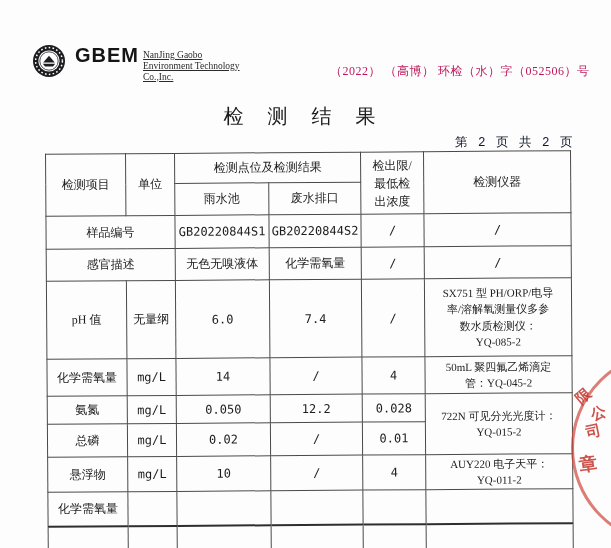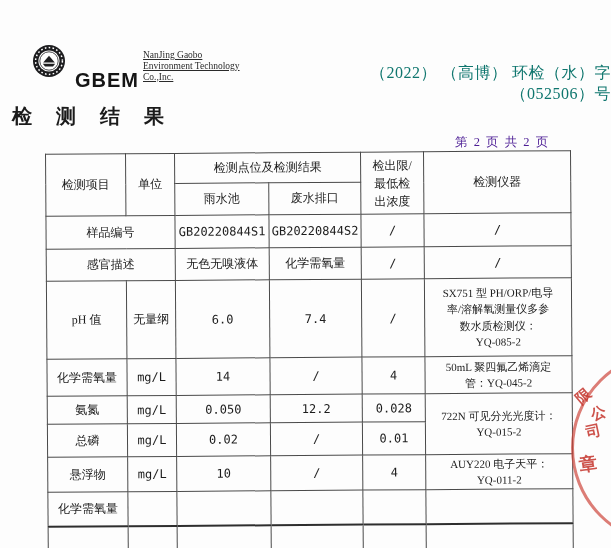--- a/index.html
+++ b/index.html
@@ -4,28 +4,28 @@
 <style>
   html,body{margin:0;padding:0;}
   body{
     width:611px;height:548px;overflow:hidden;position:relative;
     background:#fdfdfd;color:#1f1f1f;
     font-family:"Liberation Serif","DejaVu Serif",serif;
   }
   .abs{position:absolute;}
   
   .logo-badge{left:32px;top:44px;width:34px;height:34px;}
-  .logo-text{left:75px;top:69px;font-family:"Liberation Sans","DejaVu Sans",sans-serif;
+  .logo-text{left:75px;top:44px;font-family:"Liberation Sans","DejaVu Sans",sans-serif;
     font-weight:bold;font-size:20px;letter-spacing:1px;color:#151515;}
   .company-name{left:143px;top:50px;font-size:9.5px;line-height:10.8px;color:#2a2a2a;text-decoration:underline;}
-  .doc-number{left:330px;top:63px;font-size:16px;letter-spacing:.5px;color:#0f766e;text-align:right;}
+  .doc-number{left:330px;top:63px;font-size:12px;letter-spacing:.5px;color:#be185d;text-align:right;}
   
-  .page-title{left:0;top:103px;width:611px;text-align:left;font-size:20px;
-    font-weight:700;letter-spacing:24px;padding-left:12px;box-sizing:border-box;color:#1b1b1b;}
-  .page-indicator{left:455px;top:134px;font-size:12.5px;letter-spacing:1.5px;color:#4c1d95;}
+  .page-title{left:0;top:103px;width:611px;text-align:center;font-size:20px;
+    font-weight:400;letter-spacing:24px;padding-left:12px;box-sizing:border-box;color:#1b1b1b;}
+  .page-indicator{left:455px;top:134px;font-size:12.5px;letter-spacing:1.5px;color:#0f172a;font-family:Liberation Mono, monospace;}
   
   table.results{position:absolute;left:45px;top:152px;width:525px;
     border-collapse:collapse;table-layout:fixed;font-size:12px;
     transform:rotate(-0.4deg);transform-origin:50% 0;}
   table.results th,table.results td{
     border:1px solid #4a4a4a;text-align:center;vertical-align:middle;
     font-weight:normal;padding:0 2px;color:#1c1c1c;overflow:hidden;}
   .mono{font-family:"DejaVu Sans Mono","Liberation Mono",monospace;font-size:12px;}
   .pre{white-space:pre-line;line-height:1.5;}
   .instr{font-size:11px;white-space:pre-line;line-height:1.5;}

